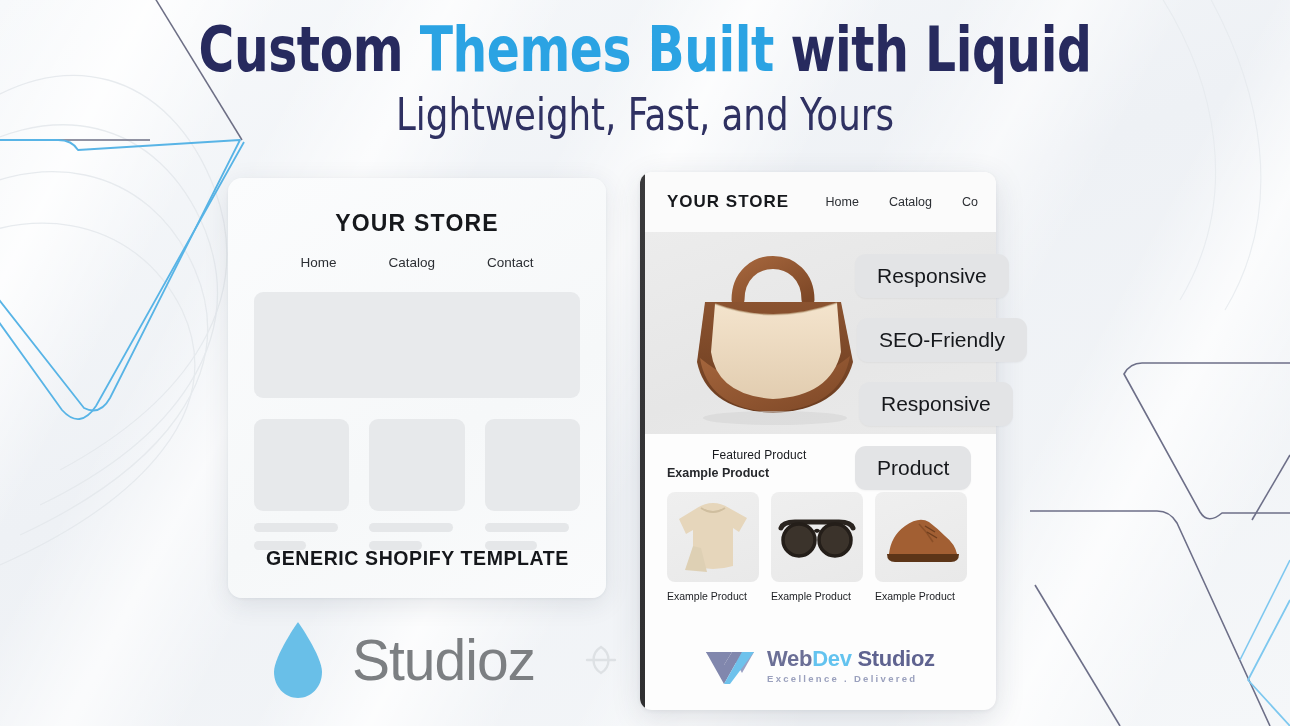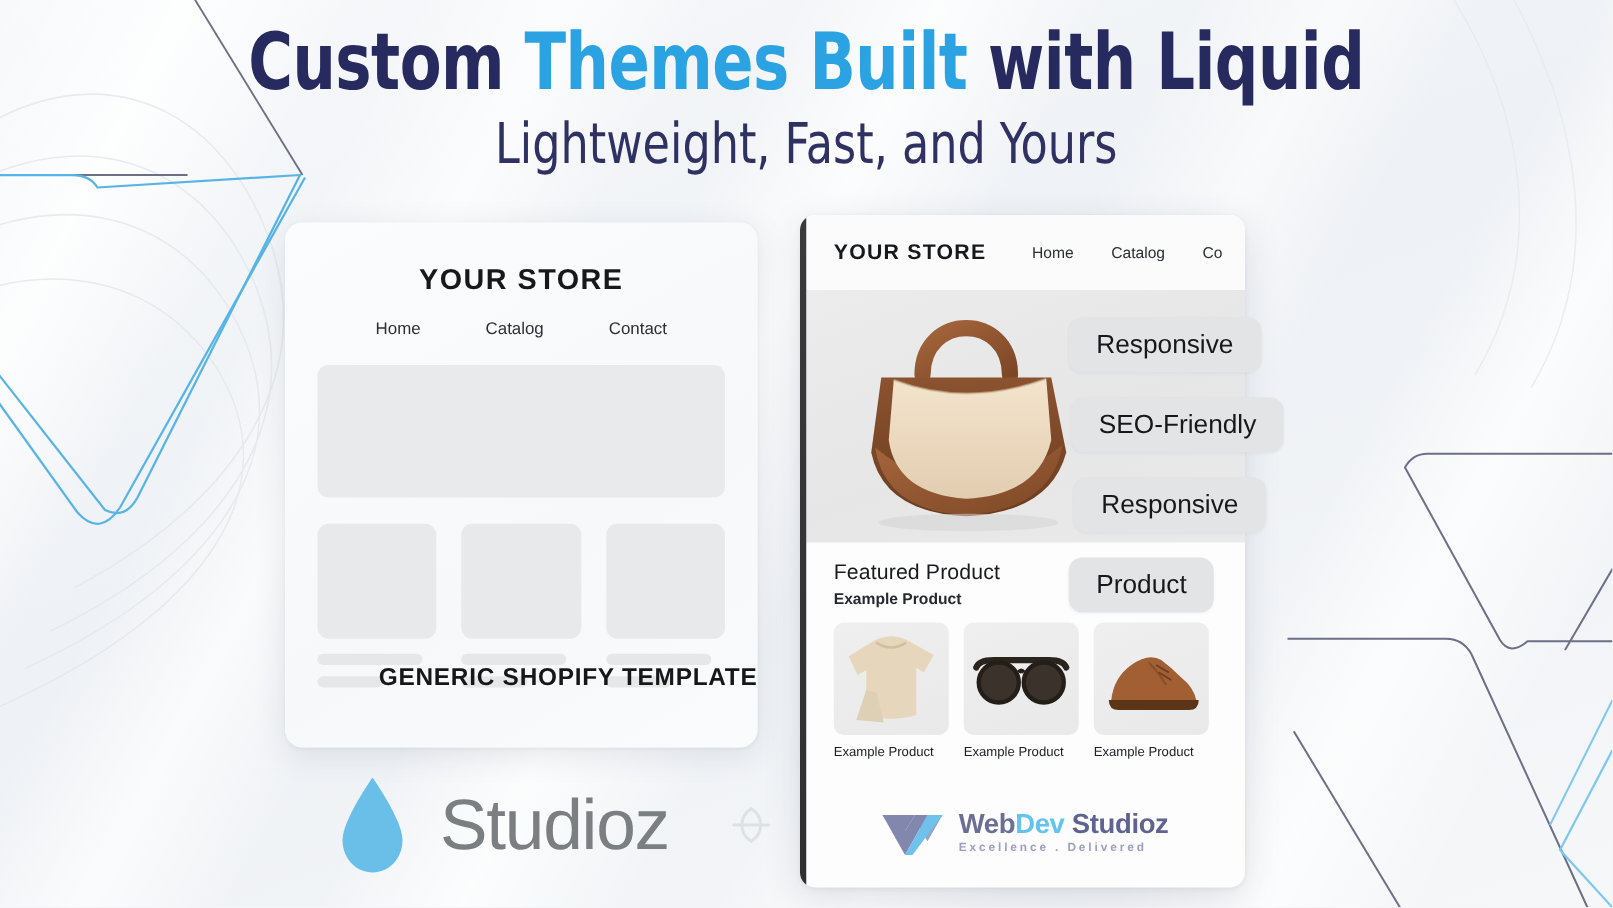--- a/index.html
+++ b/index.html
@@ -97,24 +97,24 @@
   }
   .cl-bar1{
     margin-top:12px; height:9px; width:88%;
     background:#e5e7e9; border-radius:5px;
   }
   .cl-bar2{
     margin-top:9px; height:9px; width:55%;
     background:#e5e7e9; border-radius:5px;
   }
   .cl-footer{
-    position:absolute; left:0; right:0; bottom:44px;
-    text-align:right;
+    position:absolute; left:0; right:0; bottom:28px;
+    text-align:left;
     font-size:19.5px; font-weight:bold;
-    letter-spacing:.6px; color:#15171b;
+    letter-spacing:.6px; color:#15171b;padding-left:38px;
   }
 
   
   .card-right{
     position:absolute;
     left:640px; top:172px;
     width:356px; height:538px;
     background:#fdfdfd;
     border-radius:12px;
     box-shadow:0 8px 30px rgba(40,50,70,.13), 0 1px 4px rgba(40,50,70,.07);
@@ -147,21 +147,21 @@
     position:relative;
     margin-left:5px;
     height:202px;
     background:linear-gradient(160deg,#ececec 0%,#e6e6e6 55%,#eaeaea 100%);
     overflow:hidden;
   }
   .cr-body{
     padding:14px 16px 0 27px;
   }
   .cr-feat-title{
-    font-size:17px; color:#181a1e; letter-spacing:.1px;
+    font-size:12px; color:#181a1e; letter-spacing:.1px;margin-left:45px;
   }
   .cr-feat-sub{
     margin-top:4px; font-size:12.5px; font-weight:bold; color:#26282c;
   }
   .cr-products{
     margin-top:12px;
     display:flex; gap:12px;
   }
   .cr-prod{ width:92px; }
   .cr-prod-img{

